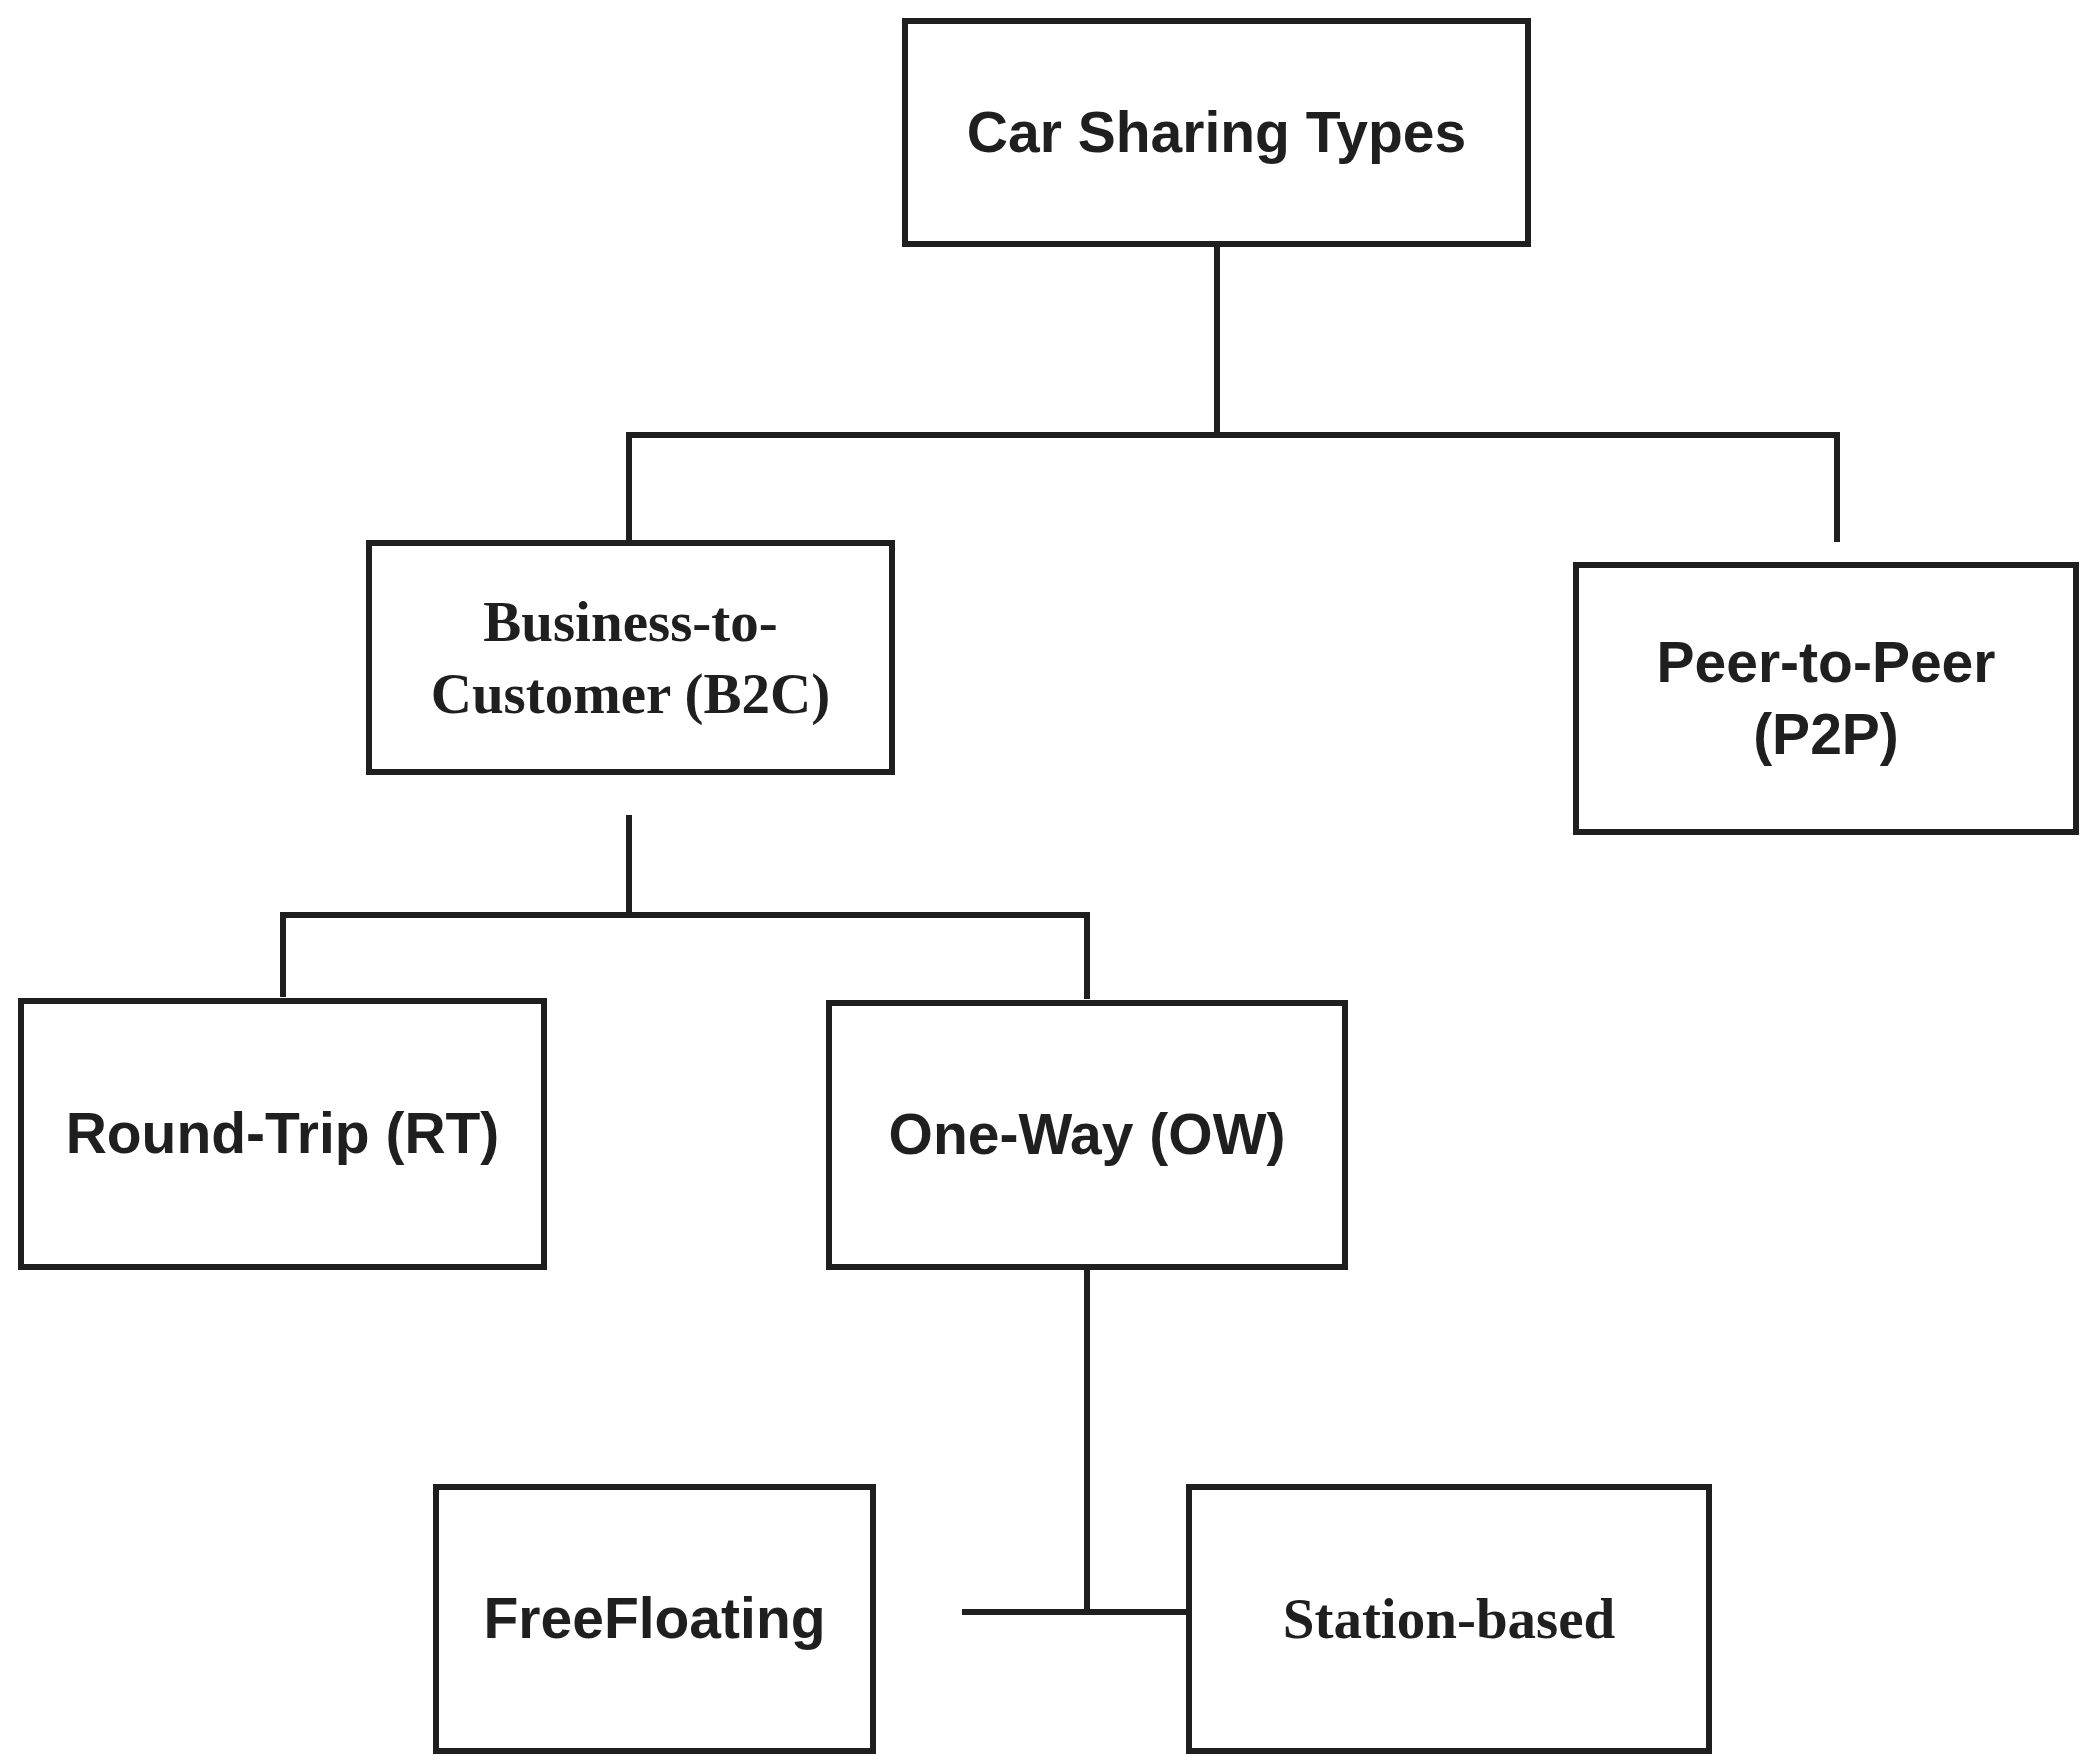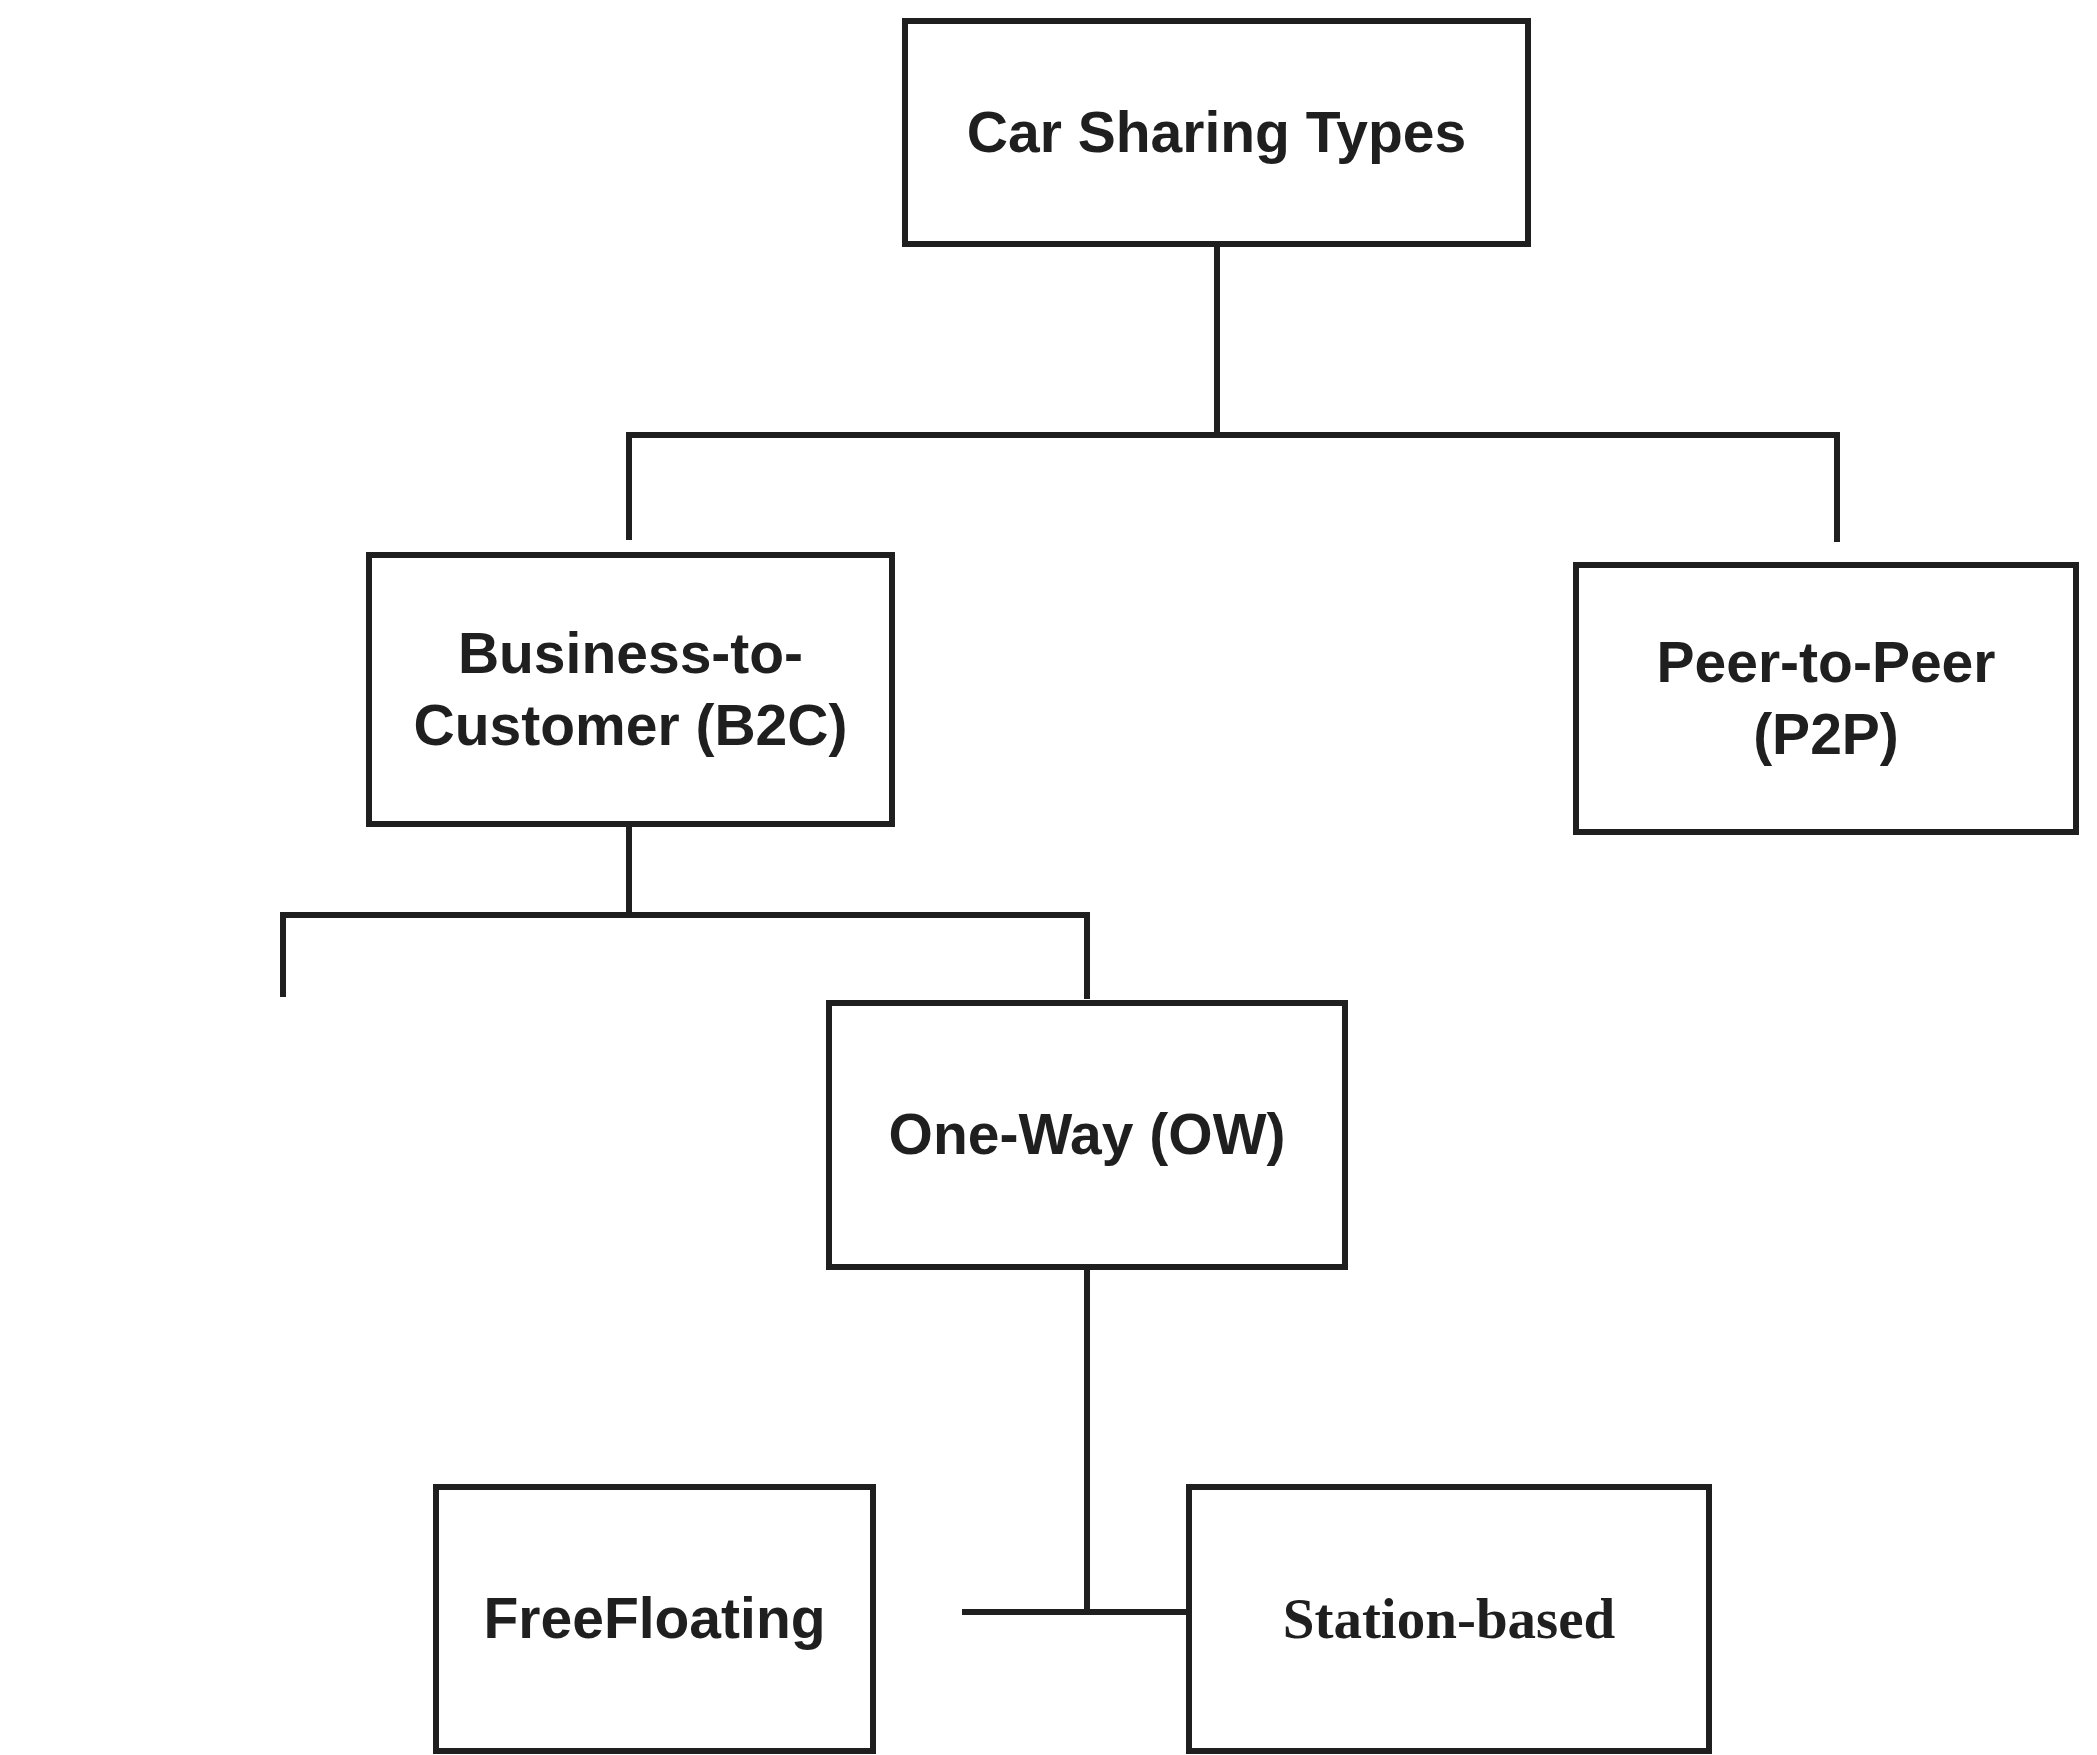--- a/index.html
+++ b/index.html
@@ -29,21 +29,21 @@
     justify-content: center;
     text-align: center;
     padding: 23px 13px;
   }
   .connector {
     position: absolute;
     background: #1f1f1f;
   }
   
   #node-root          { left: 902px; top: 18px;   width: 629px; height: 229px; }
-  #node-b2c           { left: 366px;  top: 552px;  width: 529px; height: 275px; }
+  #node-b2c           { left: 366px;  top: 540px;  width: 529px; height: 235px; font-family: Liberation Serif, serif; }
   #node-p2p           { left: 1573px; top: 542px;  width: 506px; height: 273px; margin-top: 20px; }
   #node-rt            { left: 18px;   top: 998px; width: 529px; height: 272px; }
   #node-ow            { left: 826px; top: 1000px; width: 522px; height: 270px; }
   #node-ff            { left: 433px;  top: 1484px; width: 443px; height: 270px; }
   #node-sb            { left: 1186px; top: 1484px; width: 526px; height: 270px; font-family: Liberation Serif, serif; }
   
   #conn-root-drop     { left: 1214px; top: 247px;  width: 5.7px;    height: 191px; }
   #conn-l1-h          { left: 626px;  top: 432px;  width: 1213px; height: 5.7px;  }
   #conn-b2c-up        { left: 626px;  top: 432px;  width: 5.7px;    height: 108px; }
   #conn-p2p-up        { left: 1834px; top: 432px;  width: 5.7px;    height: 110px; }
@@ -75,20 +75,23 @@
   </div>
 
   <div class="node" id="node-b2c">
     <span>Business-to-Customer (B2C)</span>
   </div>
 
   <div class="node" id="node-p2p">
     <span>Peer-to-Peer (P2P)</span>
   </div>
 
+  <div class="node" id="node-rt">
+    <span>Round-Trip (RT)</span>
+  </div>
 
   <div class="node" id="node-ow">
     <span>One-Way (OW)</span>
   </div>
 
   <div class="node" id="node-ff">
     <span>FreeFloating</span>
   </div>
 
   <div class="node" id="node-sb">

